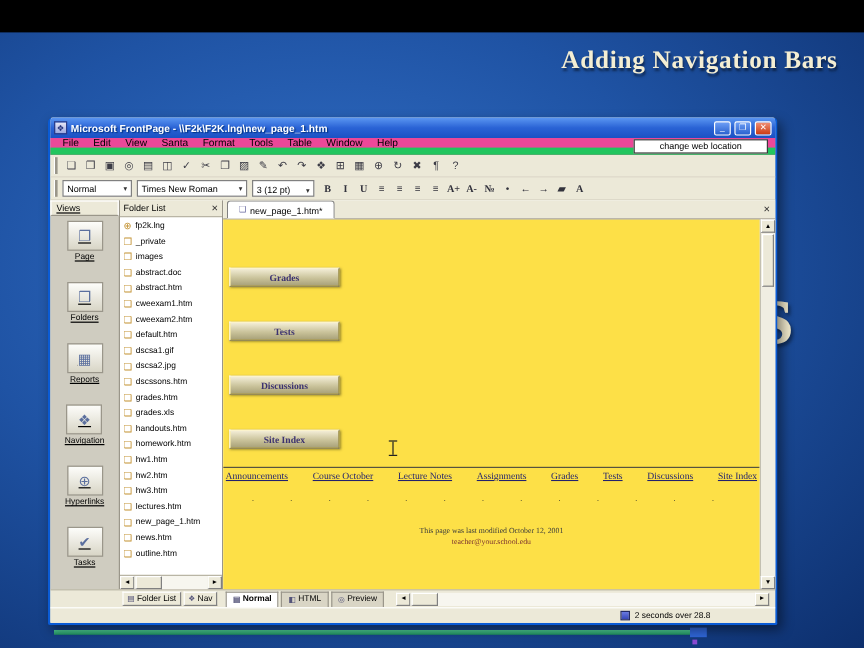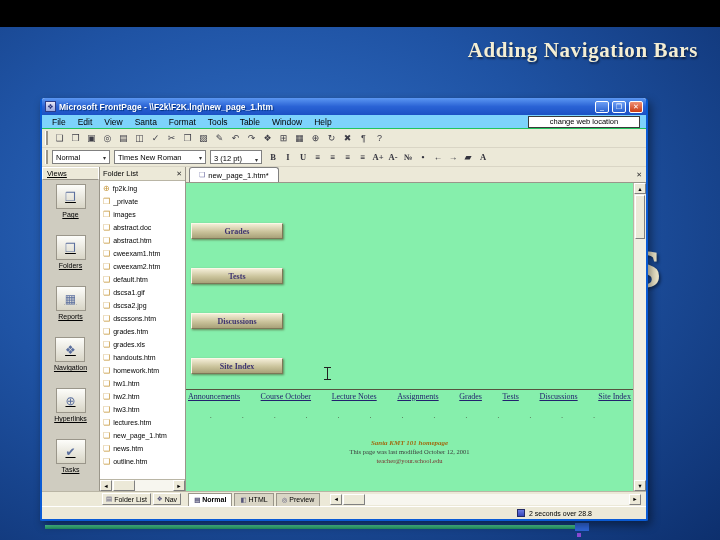--- a/index.html
+++ b/index.html
@@ -32,22 +32,22 @@
     border-radius:3px 3px 0 0;
   }
   .app-icon { width:11px; height:11px; background:linear-gradient(#e8e6f5,#9aa8e0); border:1px solid #2b3c8a;
     display:flex; align-items:center; justify-content:center; font-size:7px; color:#24307a; }
   .title-text { flex:1; color:#fff; font-weight:bold; font-size:8.5px; white-space:nowrap; overflow:hidden;
     text-shadow:1px 1px 1px #00317e; }
   .win-btn { width:14px; height:12px; border-radius:2px; border:1px solid #fff;
     background:linear-gradient(#6d9ef5,#2b62cf); color:#fff; font-size:7px; line-height:10px; text-align:center; }
   .win-btn.close { background:linear-gradient(#f09176,#cb3a12); }
   .menubar {
-    position:relative; height:14px; flex:0 0 14px; display:flex; align-items:flex-end; padding-left:4px;
-    background:#7dd3fc; border-bottom:1px solid #22c55e; font-size:8.5px;
+    position:relative; height:14px; flex:0 0 14px; display:flex; align-items:center; padding-left:4px;
+    background:#ec4899; border-bottom:6px solid #22c55e; font-size:8.5px;
   }
   .menu-item { padding:1px 6px; white-space:nowrap; }
   .annotation { position:absolute; right:6px; top:1px; width:112px; height:11.5px; background:#fff;
     border:1px solid #3a3a3a; font-size:7.5px; display:flex; align-items:center; justify-content:center; }
   .toolbar { height:19px; flex:0 0 19px; display:flex; align-items:center; gap:1px; padding:1px 3px;
     background:#ece9d8; border-bottom:1px solid #d9d5c5; }
   .tb-handle { width:3px; height:14px; margin-right:3px;
     background:linear-gradient(90deg,#fff 0 1px,#9a968a 1px 3px); }
   .tb-icons { display:flex; align-items:center; gap:1px; }
   .tb-icon { width:15px; height:15px; display:flex; align-items:center; justify-content:center;
@@ -89,21 +89,21 @@
     border:1px solid; border-color:#fff #808080 #808080 #fff; }
   
   .editor { flex:1 1 auto; display:flex; flex-direction:column; background:#fff; min-width:0; }
   .tabrow { height:16px; flex:0 0 16px; display:flex; align-items:flex-end; background:#ece9d8;
     border-bottom:1px solid #9a968a; padding-left:3px; }
   .doc-tab { height:15px; background:#fff; border:1px solid #808080; border-bottom:none;
     border-radius:3px 3px 0 0; display:flex; align-items:center; gap:3px; padding:0 9px; font-size:7.5px; }
   .doc-tab .tab-icon { font-size:7px; color:#6a6aa0; }
   .tab-close { margin-left:auto; align-self:center; margin-right:4px; font-size:7px; color:#333; }
   .content-wrap { flex:1 1 auto; display:flex; min-height:0; }
-  .page-content { flex:1; position:relative; background:#86efac; overflow:hidden;
+  .page-content { flex:1; position:relative; background:#fde047; overflow:hidden;
     font-family:"Liberation Serif", serif; }
   .vscroll { width:13px; flex:0 0 13px; background:#f0eee2; border-left:1px solid #b9b5a5;
     display:flex; flex-direction:column; align-items:stretch; }
   .vscroll .scroll-btn { width:100%; }
   .vthumb { height:44px; margin:1px; background:#ece9d8; border:1px solid; border-color:#fff #808080 #808080 #fff; }
   .vspacer { flex:1; }
   .nav-stack { position:absolute; top:40px; left:5px; display:flex; flex-direction:column; gap:29px; }
   .nav-btn { width:92px; height:16px; display:flex; align-items:center; justify-content:center;
     background:linear-gradient(180deg,#f3edd6 0%, #cac39b 55%, #a8a178 100%);
     border:1px solid; border-color:#fbf7e8 #7d7757 #7d7757 #fbf7e8;
@@ -442,21 +442,20 @@
                 <span>∙</span>
                 <span>∙</span>
                 <span>∙</span>
                 <span>∙</span>
                 <span>∙</span>
                 <span>∙</span>
                 <span>∙</span>
                 <span>∙</span>
               </div>
             <div class="page-footer">
-              <div class="pf-1">Santa KMT 101 homepage</div>
               <div class="pf-2">This page was last modified October 12, 2001</div>
               <div class="pf-3">teacher@your.school.edu</div>
             </div>
           </div>
           <div class="vscroll">
             <span class="scroll-btn">▲</span>
             <span class="vthumb"></span>
             <span class="vspacer"></span>
             <span class="scroll-btn">▼</span>
           </div>

